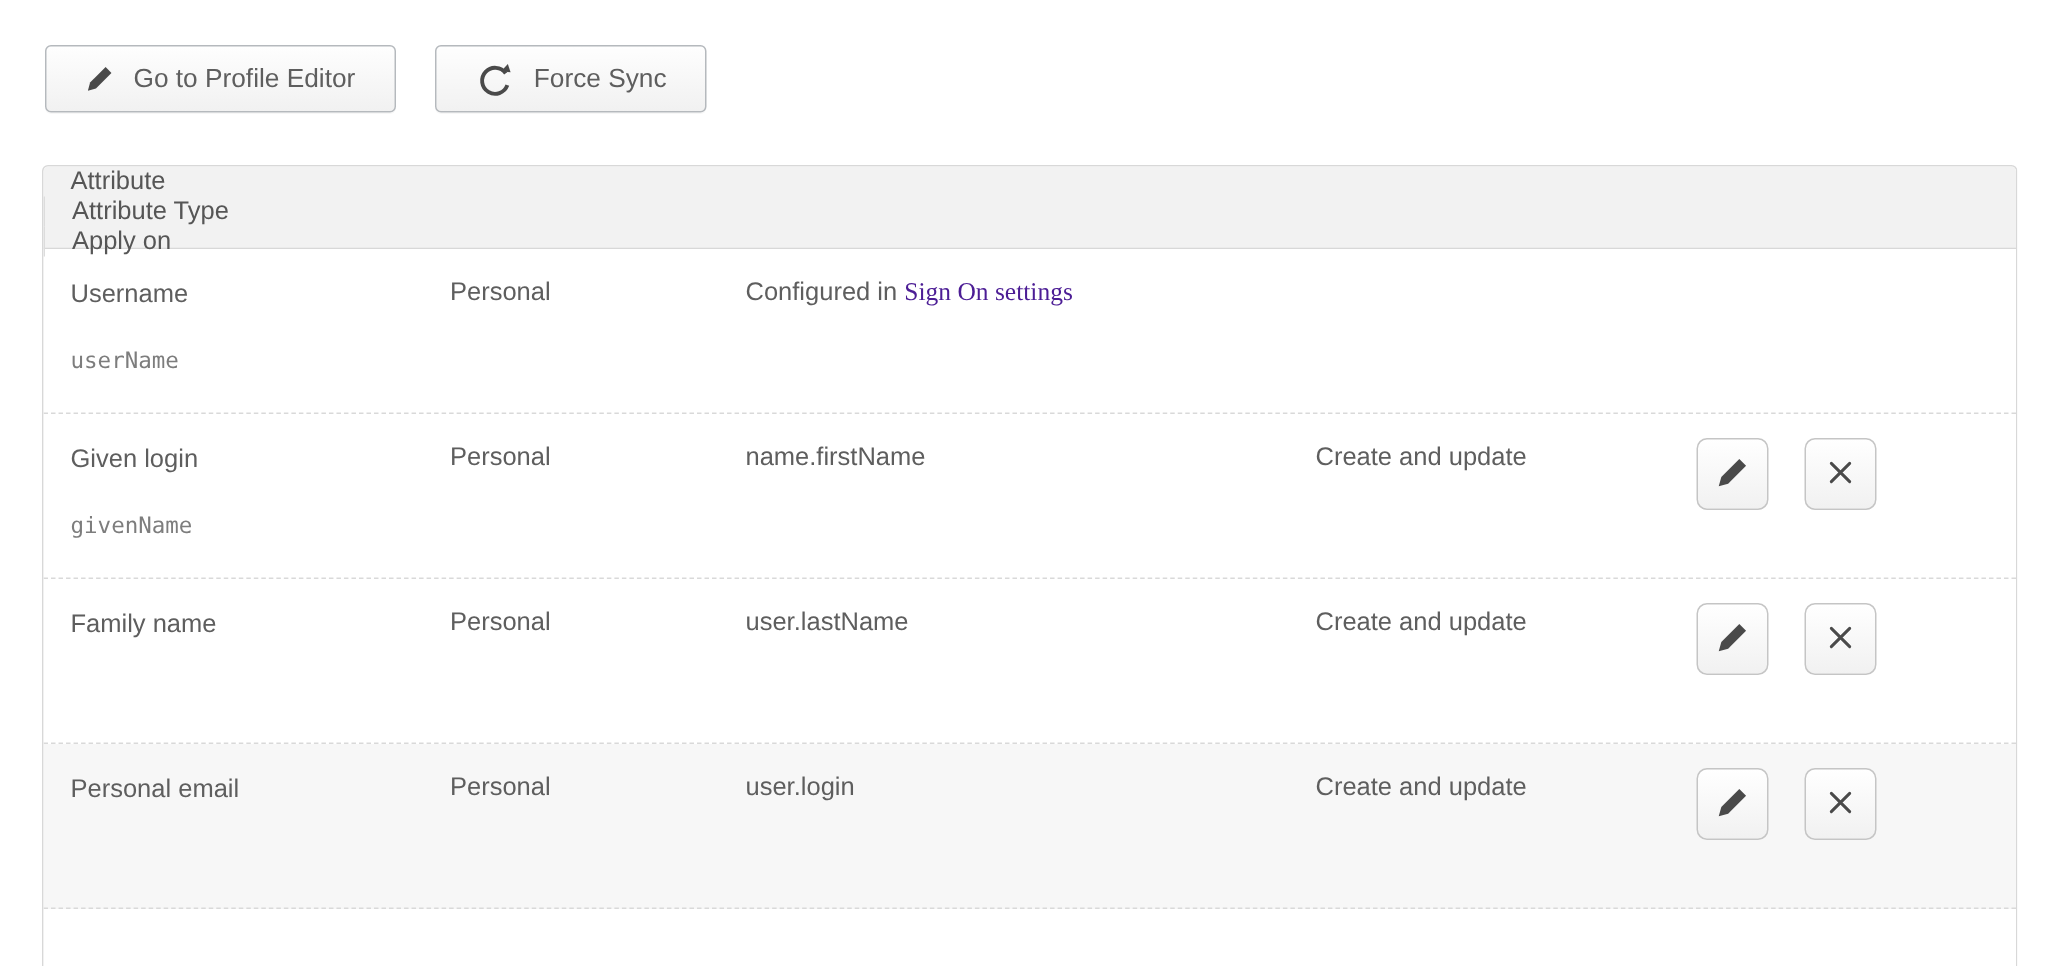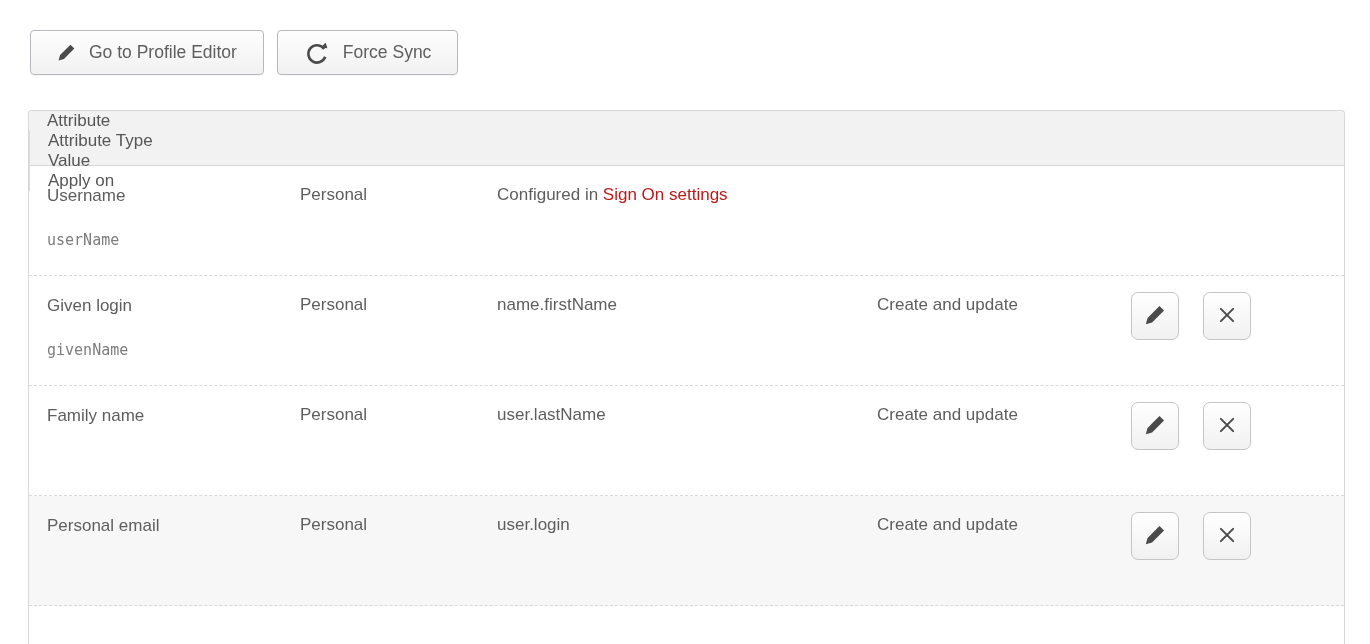--- a/index.html
+++ b/index.html
@@ -1,20 +1,20 @@
 <!DOCTYPE html>
 <html><head>
 <meta charset="utf-8">
 <style>
   * { margin:0; padding:0; box-sizing:border-box; }
   html,body { width:1370px; height:644px; overflow:hidden; background:#ffffff;
     font-family:"Liberation Sans", sans-serif; color:#5e5e5e; }
 
   
-  .toolbar { position:absolute; top:30px; left:30px; display:flex; gap:13px; }
+  .toolbar { position:absolute; top:30px; left:30px; display:flex; gap:26px; }
   .btn {
     height:45px; display:inline-flex; align-items:center; gap:13px;
     padding:0 26px; border:1px solid #b5b9bd; border-radius:4px;
     background:linear-gradient(#fefefe,#f1f1f1);
     font-family:"Liberation Sans", sans-serif;
     font-size:17.5px; color:#5e5e5e; cursor:pointer;
     box-shadow:0 1px 0 rgba(0,0,0,0.03);
   }
   .btn .ic { display:flex; align-items:center; }
 
@@ -41,21 +41,21 @@
   .col-act   { flex:1; }
 
   .trow { display:flex; height:110px; border-bottom:1px dashed #d9d9d9; background:#fff; }
   .trow.hovered { background:#f7f7f7; }
   .cell { padding:19px 18px 0 18px; font-size:17px; color:#5e5e5e; }
 
   .attr-label { font-size:17px; color:#5e5e5e; line-height:22px; }
   .attr-name  { margin-top:23px; font-family:"DejaVu Sans Mono", monospace;
                 font-size:15px; color:#7d7d7d; line-height:20px; }
 
-  a.link { color:#b91c1c; text-decoration:none; cursor:pointer; }
+  a.link { color:#4c1d95; text-decoration:none; cursor:pointer;font-family:Liberation Serif, serif; }
 
   .actions { display:flex; gap:24px; padding-top:16px; padding-left:20px; }
   .icon-btn {
     width:48px; height:48px; border:1px solid #c5c5c5; border-radius:7px;
     background:linear-gradient(#ffffff,#f1f1f1);
     display:flex; align-items:center; justify-content:center; cursor:pointer;
   }
 
   .partial-row { height:38px; background:#ffffff; }
 </style>
@@ -81,21 +81,20 @@
     </span>
     <span>Force Sync</span>
   </button>
 </div>
 
 <div class="attr-table">
 
   <div class="thead">
     <div class="th col-attr">Attribute</div>
     <div class="th col-type">Attribute Type</div>
-    <div class="th col-value">Value</div>
     <div class="th col-apply">Apply on</div>
     <div class="th col-act"></div>
   </div>
 
   <div class="trow">
     <div class="cell col-attr">
       <div class="attr-label">Username</div>
       <div class="attr-name">userName</div>
     </div>
     <div class="cell col-type">Personal</div>

